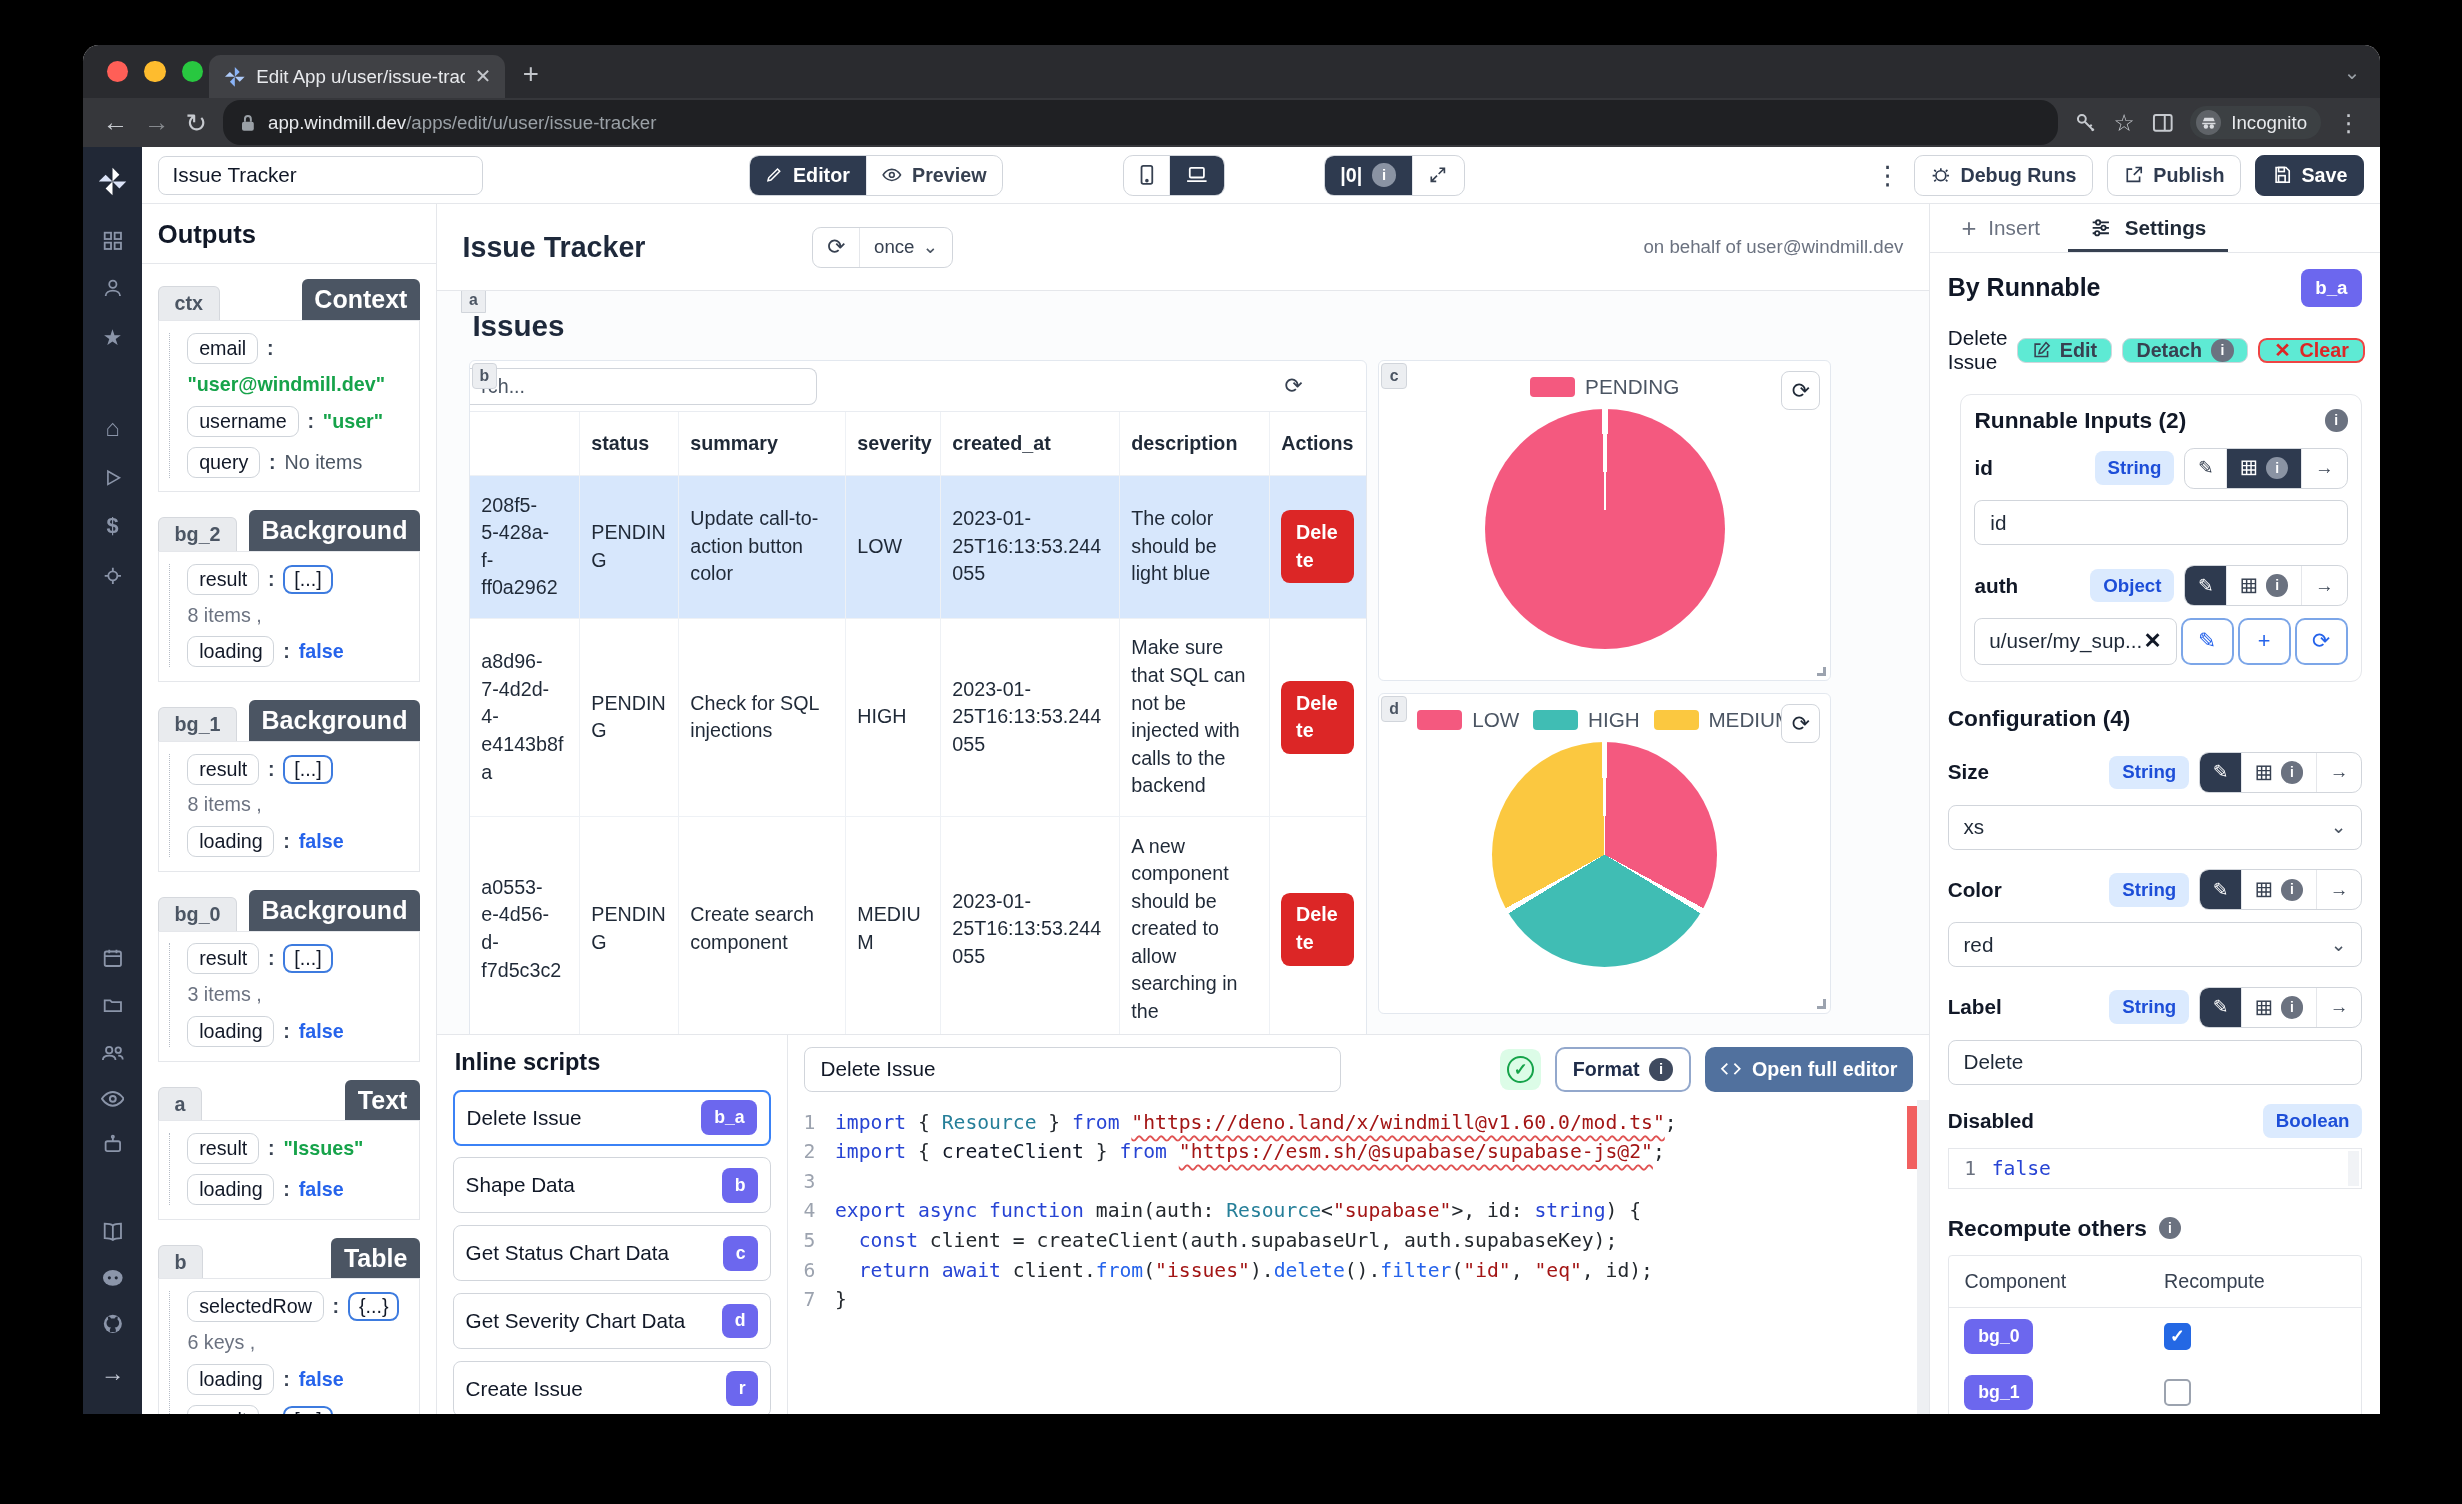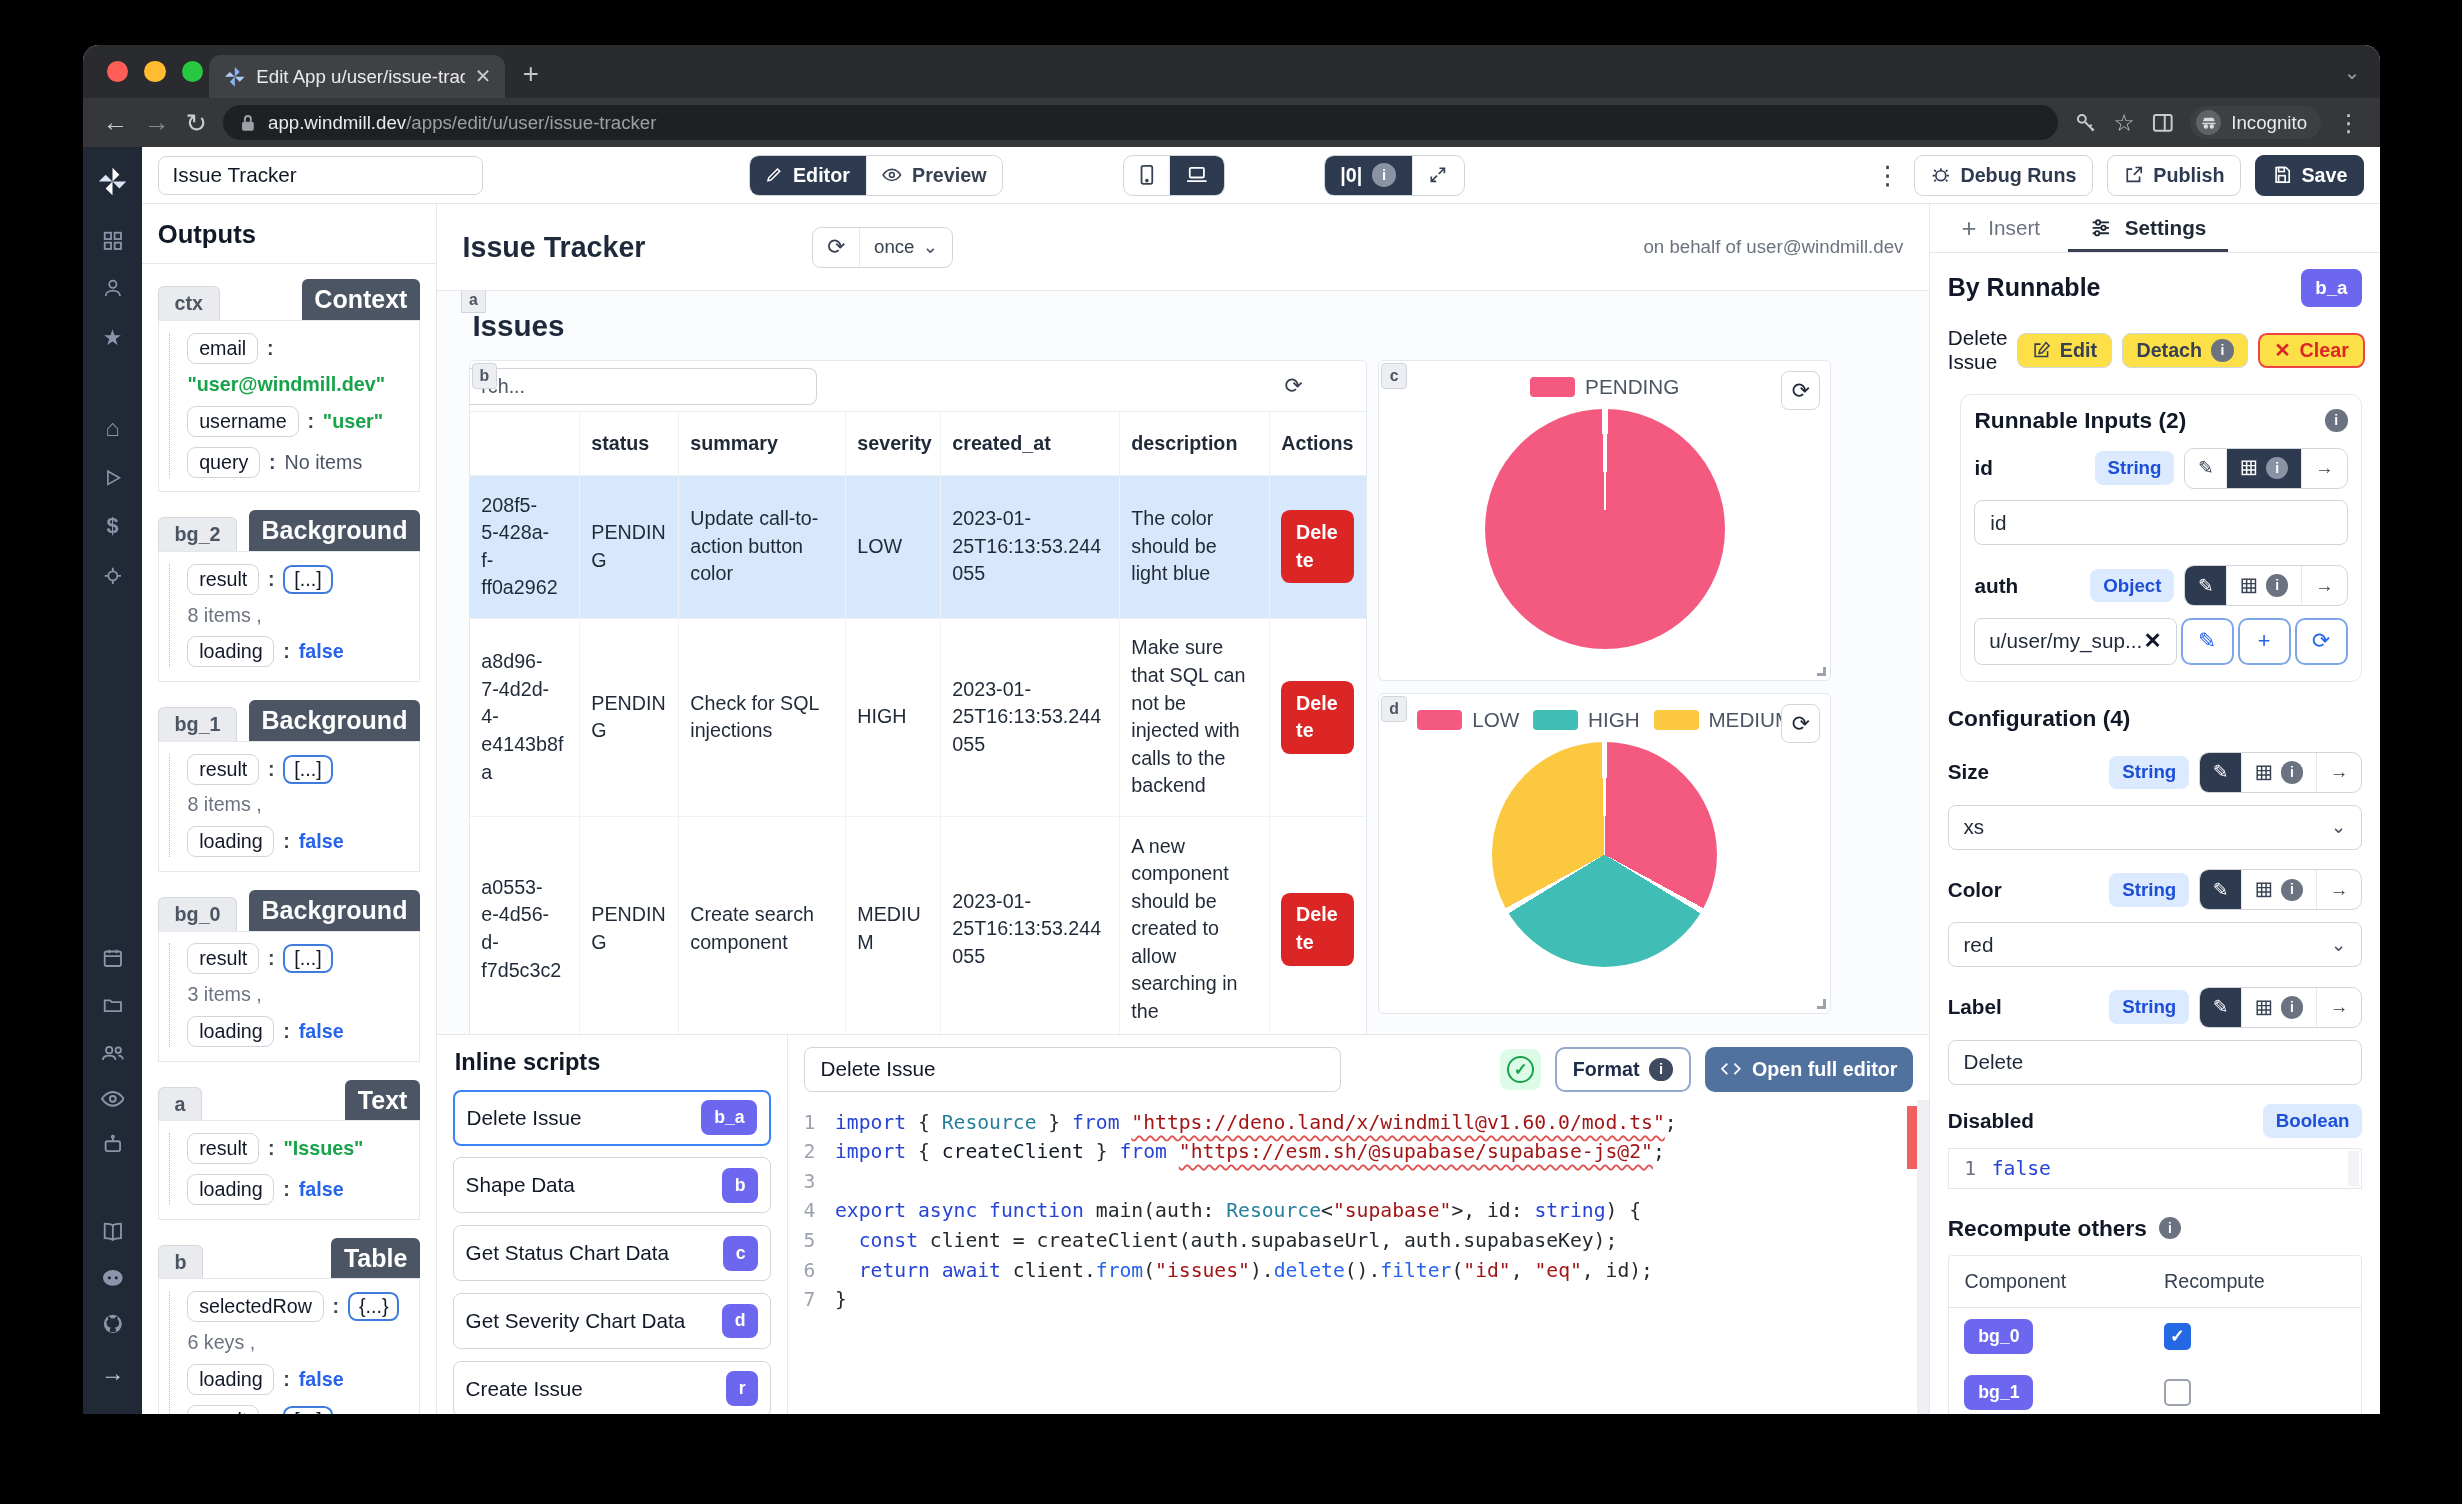--- a/index.html
+++ b/index.html
@@ -15,21 +15,21 @@
   .l-red{background:#ff5f57;} .l-yellow{background:#febc2e;} .l-green{background:#28c840;}
   .tab { margin-left:126px; width:296px; height:43px; background:#404145; border-radius:11.8px 11.8px 0 0; display:flex; align-items:center; padding:0 13.8px; gap:9.9px; }
   .tab-title { color:#e8eaed; font-size:18.7px; white-space:nowrap; overflow:hidden; flex:1; }
   .tab-x { color:#c3c6cb; font-size:19.7px; }
   .newtab { color:#c3c6cb; font-size:27.6px; margin:0 0 7.9px 17.7px; }
   .tabchev { position:absolute; right:19.7px; top:15.8px; color:#9aa0a6; font-size:19.7px; }
 
   .urlbar { height:49px; background:#36373b; display:flex; align-items:center; gap:15.8px; padding:0 19.7px; flex:0 0 auto; }
   .nav-ic { color:#c7cacf; font-size:25.6px; }
   .nav-dim { color:#86898e; }
-  .urlpill { flex:1; height:35px; background:#1f2023; border-radius:17.7px; display:flex; align-items:center; gap:11.8px; padding:0 17.7px; }
+  .urlpill { flex:1; height:45px; background:#1f2023; border-radius:17.7px; display:flex; align-items:center; gap:11.8px; padding:0 17.7px; }
   .host { color:#e8eaed; font-size:18.7px; }
   .path { color:#9aa0a6; font-size:18.7px; }
   .chrome-right { display:flex; align-items:center; gap:15.8px; color:#c7cacf; }
   .avatar-incog { display:flex; align-items:center; gap:9.9px; background:#3c4043; border-radius:17.7px; padding:3.9px 13.8px 3.9px 5.9px; }
   .incog-label { color:#e8eaed; font-size:18.7px; }
   .spy { width:25.6px; height:25.6px; border-radius:50%; background:#5f6368; display:flex; align-items:center; justify-content:center; }
 
   
   .app { flex:1; display:flex; min-height:0; background:#fff; }
   .rail { width:59px; background:#212836; display:flex; flex-direction:column; align-items:center; padding:11.8px 0 13.8px; color:#97a1b6; flex:0 0 auto; }
@@ -146,21 +146,21 @@
   .settings { width:451px; border-left:1px solid #e5e7eb; display:flex; flex-direction:column; overflow:hidden; background:#fff; flex:0 0 auto; }
   .set-tabs { height:49px; display:flex; border-bottom:1px solid #e5e7eb; padding:0 9.9px; gap:5.9px; flex:0 0 auto; }
   .set-tab { display:flex; align-items:center; gap:11.8px; padding:0 21.7px; font-size:20.7px; color:#6b7280; }
   .set-tab.active { color:#1f2937; font-weight:700; box-shadow:inset 0 -3px 0 #374151; }
   .set-body { flex:1; padding:15.8px 17.7px; overflow:hidden; }
   .byrun-row { display:flex; justify-content:space-between; align-items:center; }
   .byrun { font-size:25px; font-weight:800; color:#111827; }
   .ba-badge { background:#6c67ee; color:#fff; font-weight:700; font-size:18.7px; padding:7.9px 14.8px; border-radius:7.9px; }
   .runnable-row { display:flex; align-items:center; gap:9.9px; margin-top:19.7px; }
   .run-name { font-size:20.7px; color:#111827; margin-right:auto; }
-  .btn-sm { height:35px; border:1px solid #d1d5db; border-radius:8.9px; padding:0 13.8px; font-size:19.7px; font-weight:700; color:#374151; display:flex; align-items:center; gap:8.9px; background:#fde047; }
+  .btn-sm { height:25px; border:1px solid #d1d5db; border-radius:8.9px; padding:0 13.8px; font-size:19.7px; font-weight:700; color:#374151; display:flex; align-items:center; gap:8.9px; background:#5eead4; }
   .btn-clear { border:2px solid #ef4444; color:#dc2626; }
   .ginfo { width:22.7px; height:22.7px; border-radius:50%; background:#6b7280; color:#fff; font-size:13.8px; font-weight:700; display:flex; align-items:center; justify-content:center; }
   .panel-box { border:1px solid #e5e7eb; border-radius:11px; margin-top:19.7px; padding:11.8px 13.8px 15.8px;margin-left:12px; }
   .sec-title { font-size:22.7px; font-weight:800; color:#111827; display:flex; align-items:center; gap:11.8px; }
   .sec-title .spread { margin-left:auto; }
   .frow { display:flex; align-items:center; margin-top:19.7px; gap:9.9px; }
   .frow-first { margin-top:13.8px; }
   .flabel { font-size:20.7px; font-weight:600; color:#111827; margin-right:auto; }
   .tbadge { background:#dbeafe; color:#1d4ed8; font-weight:700; font-size:18.7px; padding:5.9px 12.8px; border-radius:7.9px; }
   .mini-seg { display:flex; border:1px solid #d1d5db; border-radius:9.9px; overflow:hidden; height:41px; }

